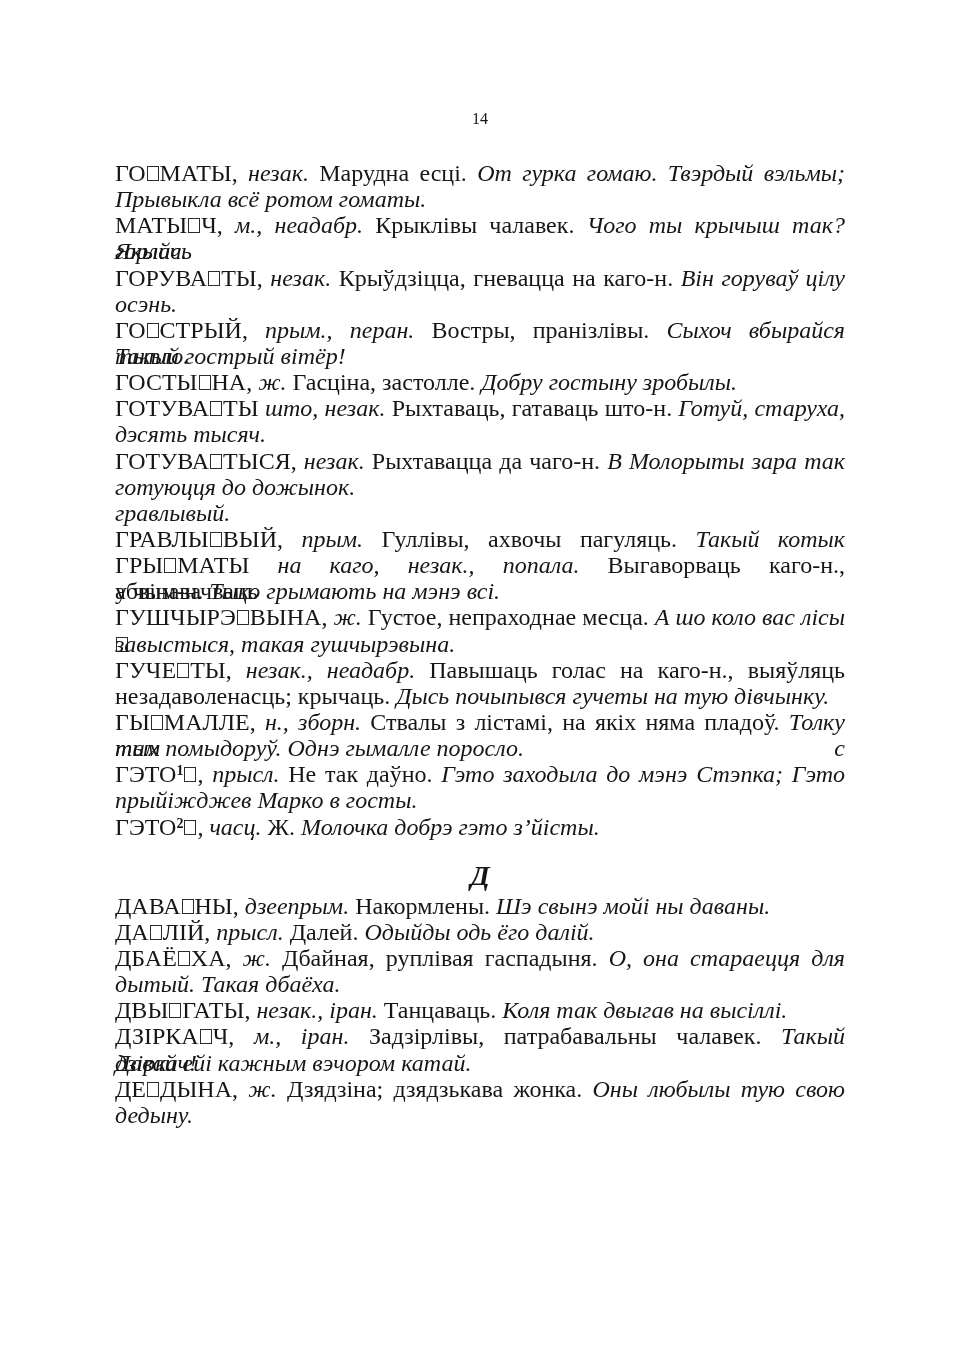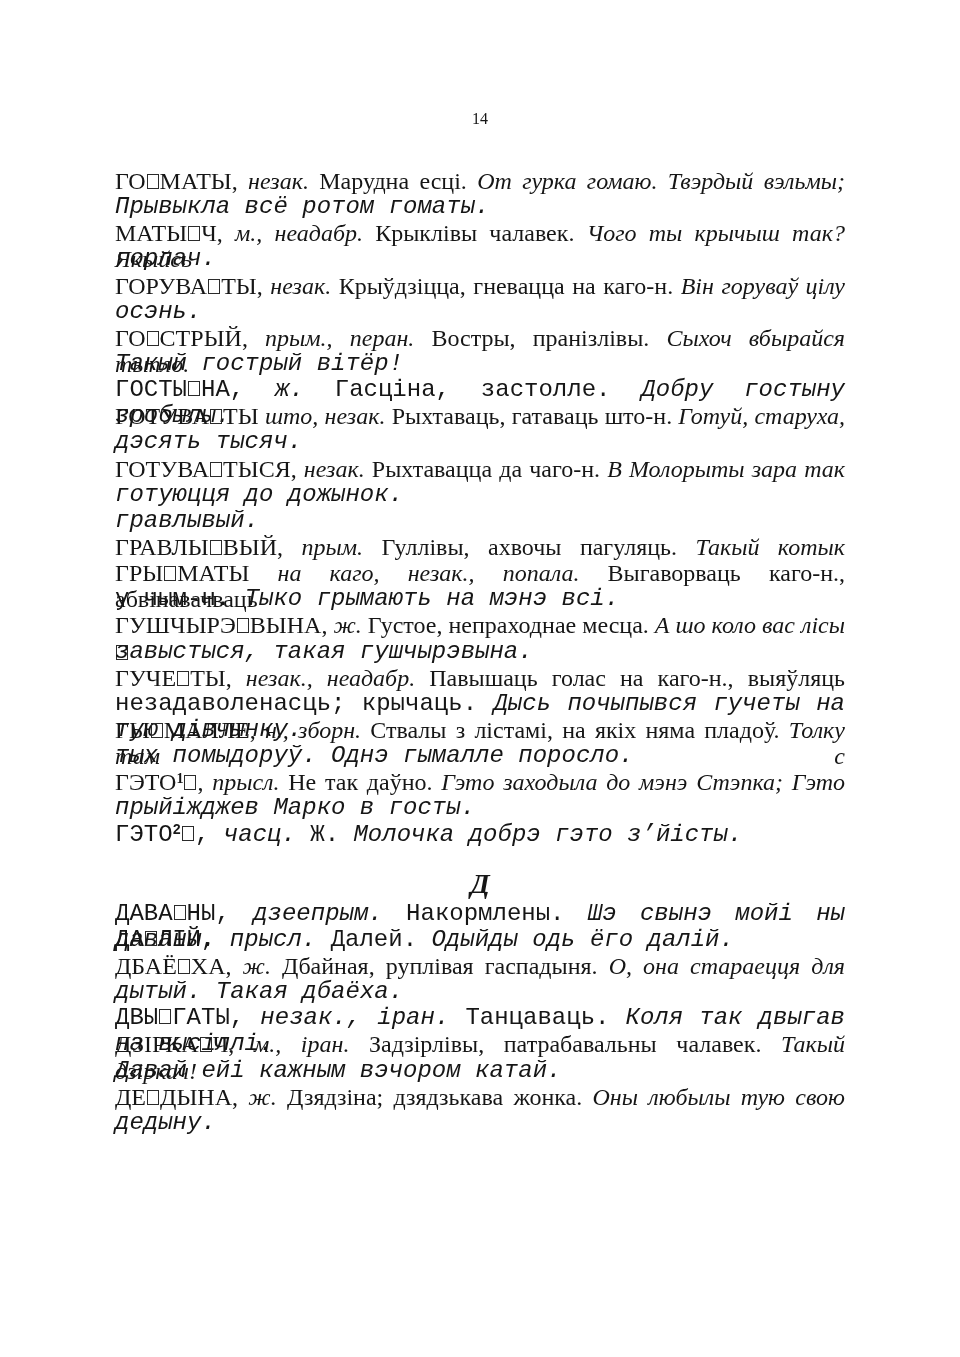--- a/index.html
+++ b/index.html
@@ -7,30 +7,30 @@
   .page{
     position:relative;width:960px;height:1357px;background:#ffffff;
     font-family:"Liberation Serif", serif;color:#161616;overflow:hidden;
     margin:0 auto;
   }
   .page-number{
     position:absolute;top:109px;left:0;width:960px;height:20px;
     text-align:center;font-size:16px;line-height:20px;
   }
   .text-block{
-    position:absolute;left:115px;top:168px;width:730px;
+    position:absolute;left:115px;top:160px;width:730px;
     font-size:24px;line-height:26.15px;
   }
   .entry{margin:0;padding:0;}
   .line{
     text-align:justify;
     text-align-last:justify;
     height:26.15px;
   }
-  .line.last{text-align-last:left;font-family:Liberation Mono, monospace;}
+  .line.last{text-align-last:left;}
   .rm{font-style:normal;}
   .it{font-style:italic;}
   .hw{font-style:normal;}
   .g-box{
     display:inline-block;width:12px;height:15px;
     border:1.5px solid #2b2b2b;margin:0 1px;
     vertical-align:baseline;box-sizing:border-box;
   }
   sup.sup{
     font-size:14px;font-weight:700;line-height:0;vertical-align:7px;

